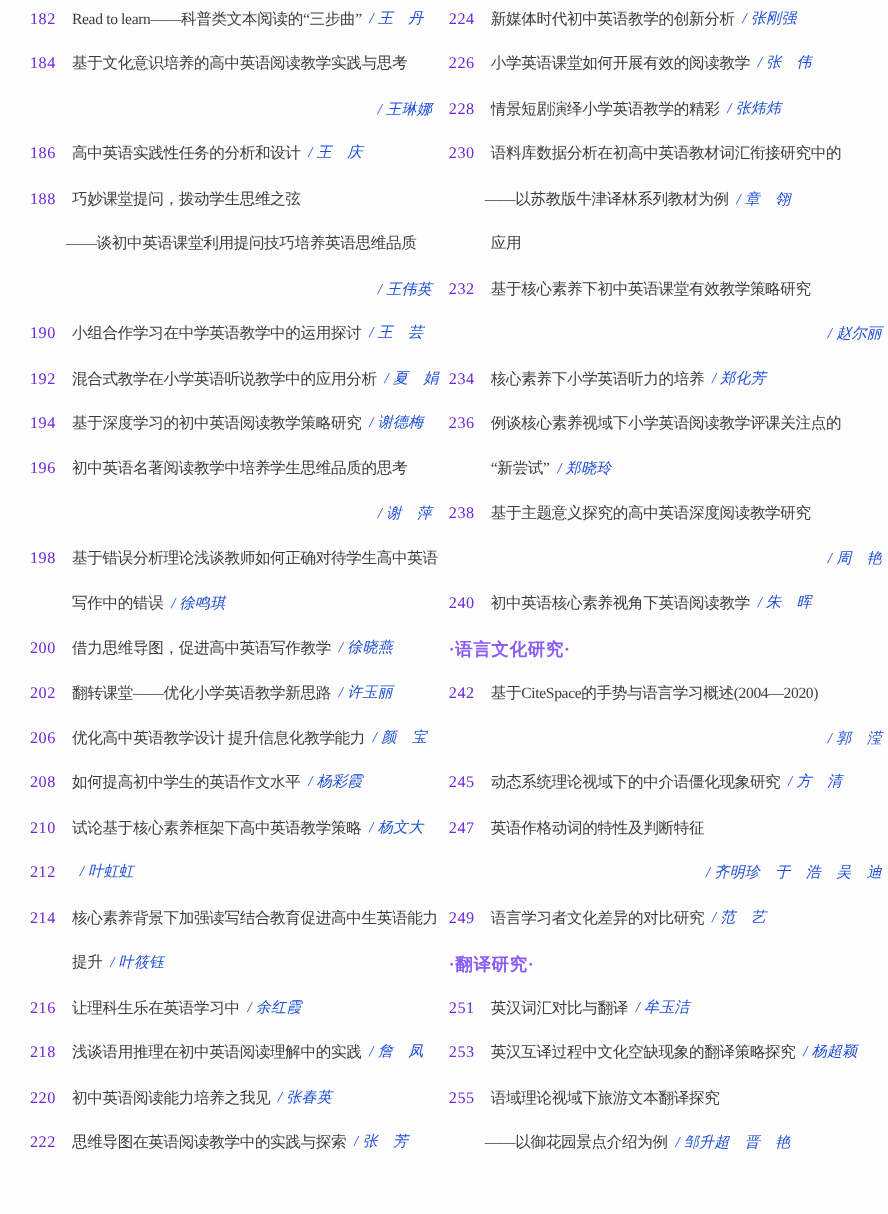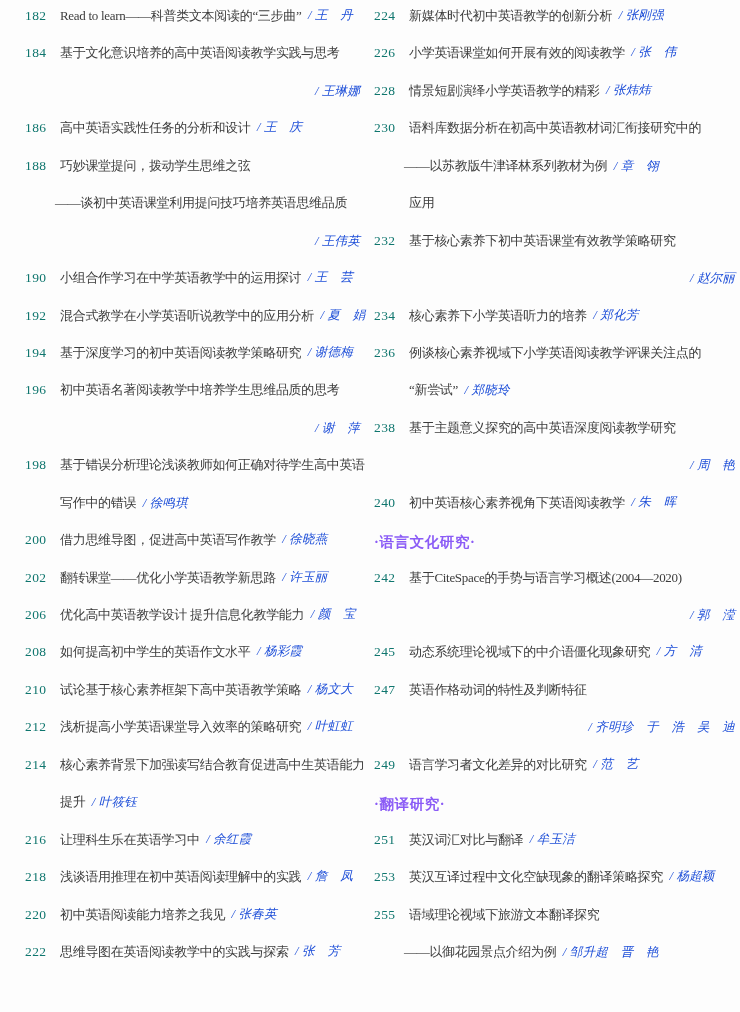--- a/index.html
+++ b/index.html
@@ -11,21 +11,21 @@
   .page{position:absolute;inset:0;}
   .col{position:absolute;top:4px;}
   .col-left{left:25px;width:335px;}
   .col-right{left:374px;width:361px;}
   .line{
     height:37.45px;box-sizing:border-box;padding-top:3px;
     white-space:nowrap;font-size:13px;letter-spacing:-0.3px;line-height:17px;
   }
   .entry{display:flex;align-items:flex-start;}
   .num{
-    flex:0 0 35px;width:35px;letter-spacing:0.4px;font-size:13.5px;color:#0f766e;
+    flex:0 0 35px;width:35px;letter-spacing:0.4px;font-size:13.5px;color:#6d28d9;
   }
   .title{overflow:visible;}
   .author{font-style:italic;font-size:12.5px;letter-spacing:0.2px;color:#1d4ed8;}
   .author-line{text-align:right;}
   .cont{padding-left:35px;}
   .cont.dash{padding-left:30px;}
   .section{
     font-weight:700;font-size:14.5px;letter-spacing:0.6px;color:#8b5cf6;
     padding-top:6px;
   }
@@ -101,21 +101,20 @@
         <span class="title">如何提高初中学生的英语作文水平</span>
         <span class="author"> / 杨彩霞</span>
       </div>
       <div class="line entry">
         <span class="num">210</span>
         <span class="title">试论基于核心素养框架下高中英语教学策略</span>
         <span class="author"> / 杨文大</span>
       </div>
       <div class="line entry">
         <span class="num">212</span>
-        <span class="title">浅析提高小学英语课堂导入效率的策略研究</span>
         <span class="author"> / 叶虹虹</span>
       </div>
       <div class="line entry">
         <span class="num">214</span>
         <span class="title">核心素养背景下加强读写结合教育促进高中生英语能力</span>
       </div>
       <div class="line cont"><span class="title">提升</span><span class="author"> / 叶筱钰</span></div>
       <div class="line entry">
         <span class="num">216</span>
         <span class="title">让理科生乐在英语学习中</span>

